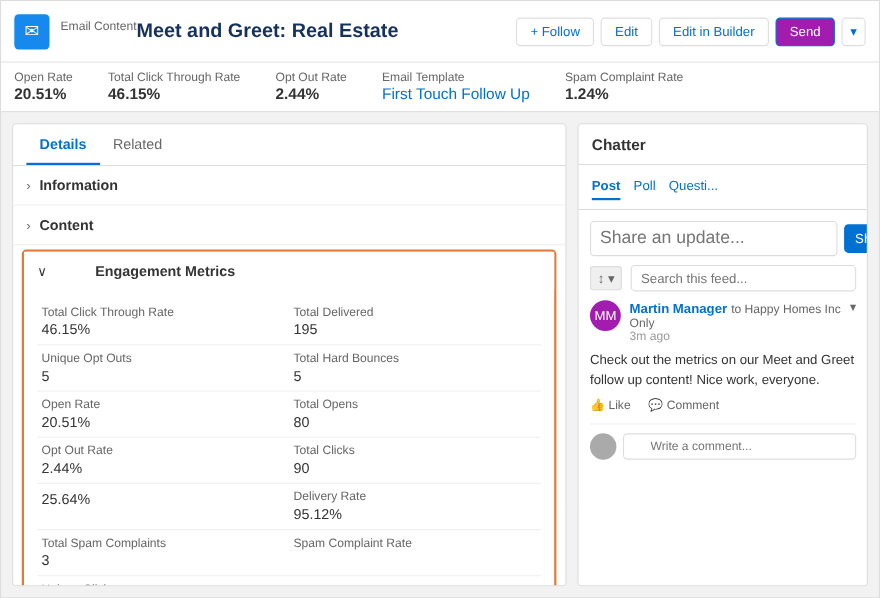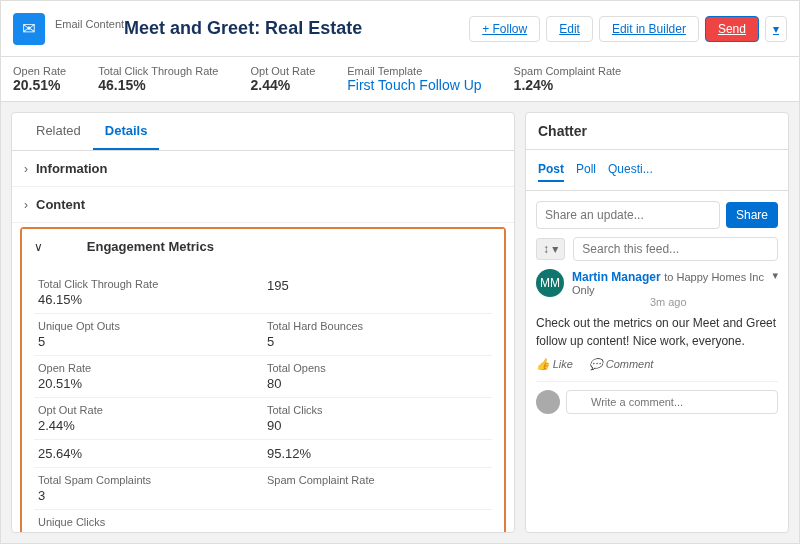--- a/index.html
+++ b/index.html
@@ -8,22 +8,22 @@
     .page-wrapper { width: 800px; height: 544px; background: #f3f2f2; display: flex; flex-direction: column; border: 1px solid #ddd; overflow: hidden; }
 
     
     .header { background: #fff; border-bottom: 1px solid #ddd; padding: 8px 12px; display: flex; align-items: center; justify-content: space-between; min-height: 56px; }
     .header-left { display: flex; align-items: center; gap: 10px; }
     .header-icon { width: 32px; height: 32px; background: #1589ee; border-radius: 4px; display: flex; align-items: center; justify-content: center; color: white; font-size: 16px; flex-shrink: 0; }
     .header-text { display: flex; }
     .header-subtitle { font-size: 11px; color: #666; }
     .header-title { font-size: 18px; font-weight: bold; color: #16325c; }
     .header-actions { display: flex; align-items: center; gap: 6px; }
-    .btn { padding: 5px 12px; border-radius: 4px; font-size: 12px; cursor: pointer; border: 1px solid #ddd; background: #fff; color: #0070d2; font-weight: 500; text-decoration: underline; }
-    .btn-primary { background: #ef4444; color: #fff; border-color: #0070d2; }
+    .btn { padding: 5px 12px; border-radius: 4px; font-size: 12px; cursor: pointer; border: 1px solid #ddd; background: #fff; color: #0070d2; font-weight: 500; }
+    .btn-primary { background: #a21caf; color: #fff; border-color: #0070d2; }
     .btn-follow { display: flex; align-items: center; gap: 3px; }
     .btn-dropdown { padding: 5px 7px; }
 
     
     .stats-bar { background: #fff; border-bottom: 1px solid #ddd; padding: 8px 12px; display: flex; gap: 32px; }
     .stat-item { display: flex; flex-direction: column; }
     .stat-label { font-size: 11px; color: #666; }
     .stat-value { font-size: 14px; font-weight: 600; color: #333; }
     .stat-value.link { color: #0070d2; text-decoration: none; cursor: pointer; font-weight: normal; }
 
@@ -56,37 +56,37 @@
 
     
     .right-panel { background: #fff; border: 1px solid #ddd; border-radius: 4px; width: 264px; display: flex; flex-direction: column; overflow: hidden; }
     .chatter-header { padding: 10px 12px; border-bottom: 1px solid #ddd; font-size: 14px; font-weight: 600; color: #333; }
     .chatter-tabs { display: flex; padding: 8px 12px; gap: 12px; border-bottom: 1px solid #ddd; }
     .chatter-tab { font-size: 12px; cursor: pointer; color: #0070d2; padding: 4px 0; border-bottom: 2px solid transparent; }
     .chatter-tab.active { border-bottom: 2px solid #0070d2; font-weight: 600; }
 
     .chatter-body { padding: 10px; display: flex; flex-direction: column; gap: 8px; flex: 1; overflow-y: auto; }
     .share-area { display: flex; gap: 6px; align-items: center; }
-    .share-input { flex: 1; padding: 6px 8px; border: 1px solid #ddd; border-radius: 4px; font-size: 12px; color: #be185d; }
+    .share-input { flex: 1; padding: 6px 8px; border: 1px solid #ddd; border-radius: 4px; font-size: 16px; color: #be185d; }
     .share-btn { background: #0070d2; color: #fff; border: none; border-radius: 4px; padding: 6px 10px; font-size: 12px; cursor: pointer; }
 
     .feed-actions { display: flex; align-items: center; gap: 8px; }
     .sort-btn { font-size: 12px; color: #666; cursor: pointer; border: 1px solid #ddd; padding: 3px 6px; border-radius: 3px; }
     .feed-search { flex: 1; padding: 4px 8px; border: 1px solid #ddd; border-radius: 4px; font-size: 12px; }
 
     .feed-post { border-bottom: 1px solid #f0f0f0; padding-bottom: 10px; }
     .post-header { display: flex; align-items: flex-start; gap: 8px; margin-bottom: 6px; }
-    .avatar { width: 28px; height: 28px; background: #0f766e; border-radius: 50%; flex-shrink: 0; display: flex; align-items: center; justify-content: center; color: white; font-size: 12px; }
+    .avatar { width: 28px; height: 28px; background: #a21caf; border-radius: 50%; flex-shrink: 0; display: flex; align-items: center; justify-content: center; color: white; font-size: 12px; }
     .post-meta { flex: 1; }
     .post-author { font-size: 12px; font-weight: 600; color: #0070d2; cursor: pointer; }
     .post-detail { font-size: 11px; color: #666; }
-    .post-time { font-size: 11px; color: #999; text-align: center; }
+    .post-time { font-size: 11px; color: #999; }
     .post-text { font-size: 12px; color: #333; line-height: 1.5; margin-bottom: 8px; }
     .post-reactions { display: flex; gap: 16px; }
-    .reaction-btn { font-size: 11px; color: #666; cursor: pointer; display: flex; align-items: center; gap: 3px; font-style: italic; }
+    .reaction-btn { font-size: 11px; color: #666; cursor: pointer; display: flex; align-items: center; gap: 3px; }
 
     .comment-area { display: flex; align-items: center; gap: 6px; }
     .comment-avatar { width: 24px; height: 24px; background: #aaa; border-radius: 50%; flex-shrink: 0; }
     .comment-input { flex: 1; padding: 5px 24px; border: 1px solid #ddd; border-radius: 4px; font-size: 11px; color: #999; }
 
     .post-dropdown { font-size: 11px; color: #666; cursor: pointer; }
   </style>
 </head>
 <body>
 
@@ -130,22 +130,22 @@
       <span class="stat-label">Spam Complaint Rate</span>
       <span class="stat-value">1.24%</span>
     </div>
   </div>
 
   <div class="main-content">
 
     <div class="left-panel">
 
       <div class="tabs">
+        <div class="tab active">Details</div>
         <div class="tab">Related</div>
-        <div class="tab active">Details</div>
       </div>
 
       <div class="panel-content">
 
         <div class="section-row">
           <span class="section-chevron">›</span>
           <span class="section-title">Information</span>
         </div>
 
         <div class="section-row">
@@ -158,20 +158,21 @@
             <span class="engagement-chevron">∨</span>
             <span class="engagement-title">Engagement Metrics</span>
           </div>
 
           <div class="metrics-grid">
             <div class="metric-item">
               <div class="metric-label">Total Click Through Rate</div>
               <div class="metric-value">46.15%</div>
             </div>
             <div class="metric-item">
+              <div class="metric-label">Total Delivered</div>
               <div class="metric-value">195</div>
             </div>
             <div class="metric-item">
               <div class="metric-label">Unique Opt Outs</div>
               <div class="metric-value">5</div>
             </div>
             <div class="metric-item">
               <div class="metric-label">Total Hard Bounces</div>
               <div class="metric-value">5</div>
             </div>
@@ -188,20 +189,21 @@
               <div class="metric-value">2.44%</div>
             </div>
             <div class="metric-item">
               <div class="metric-label">Total Clicks</div>
               <div class="metric-value">90</div>
             </div>
             <div class="metric-item">
               <div class="metric-value">25.64%</div>
             </div>
             <div class="metric-item">
+              <div class="metric-label">Delivery Rate</div>
               <div class="metric-value">95.12%</div>
             </div>
             <div class="metric-item">
               <div class="metric-label">Total Spam Complaints</div>
               <div class="metric-value">3</div>
             </div>
             <div class="metric-item">
               <div class="metric-label">Spam Complaint Rate</div>
 
             </div>

